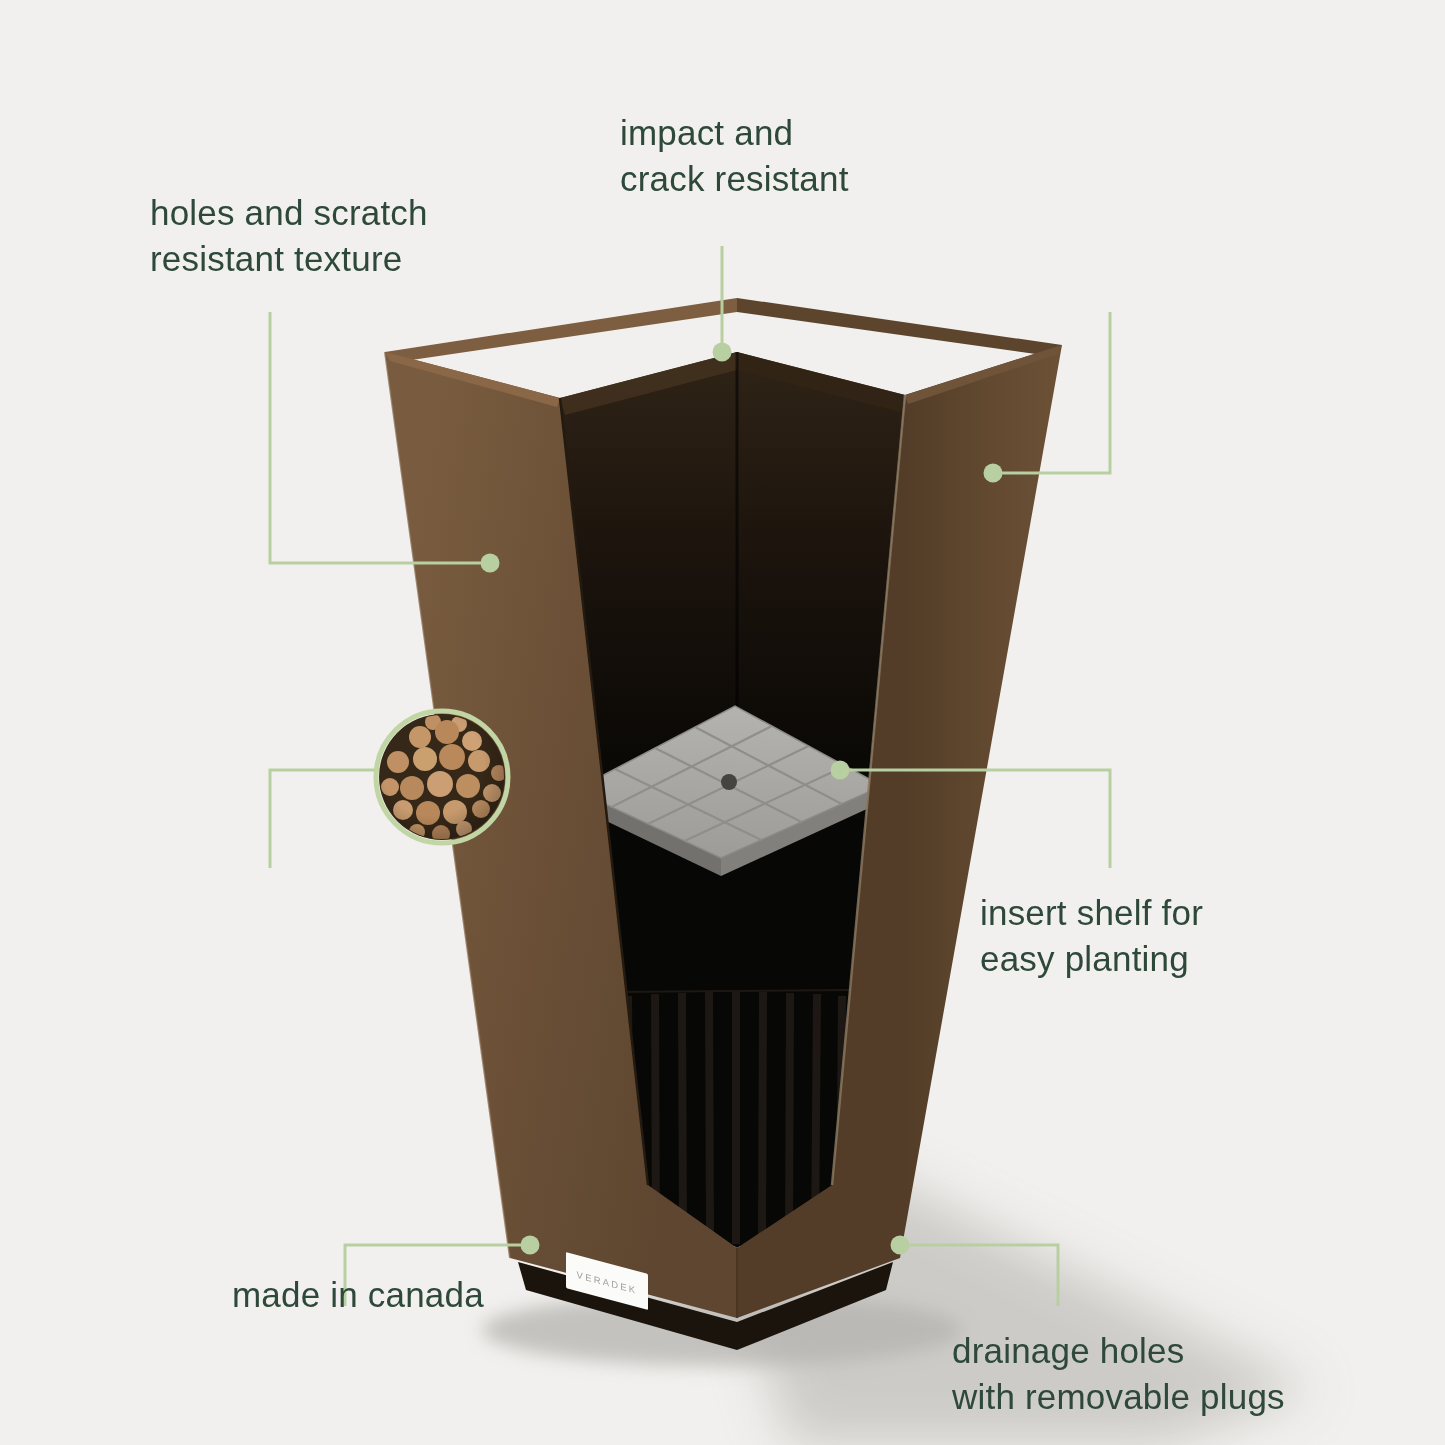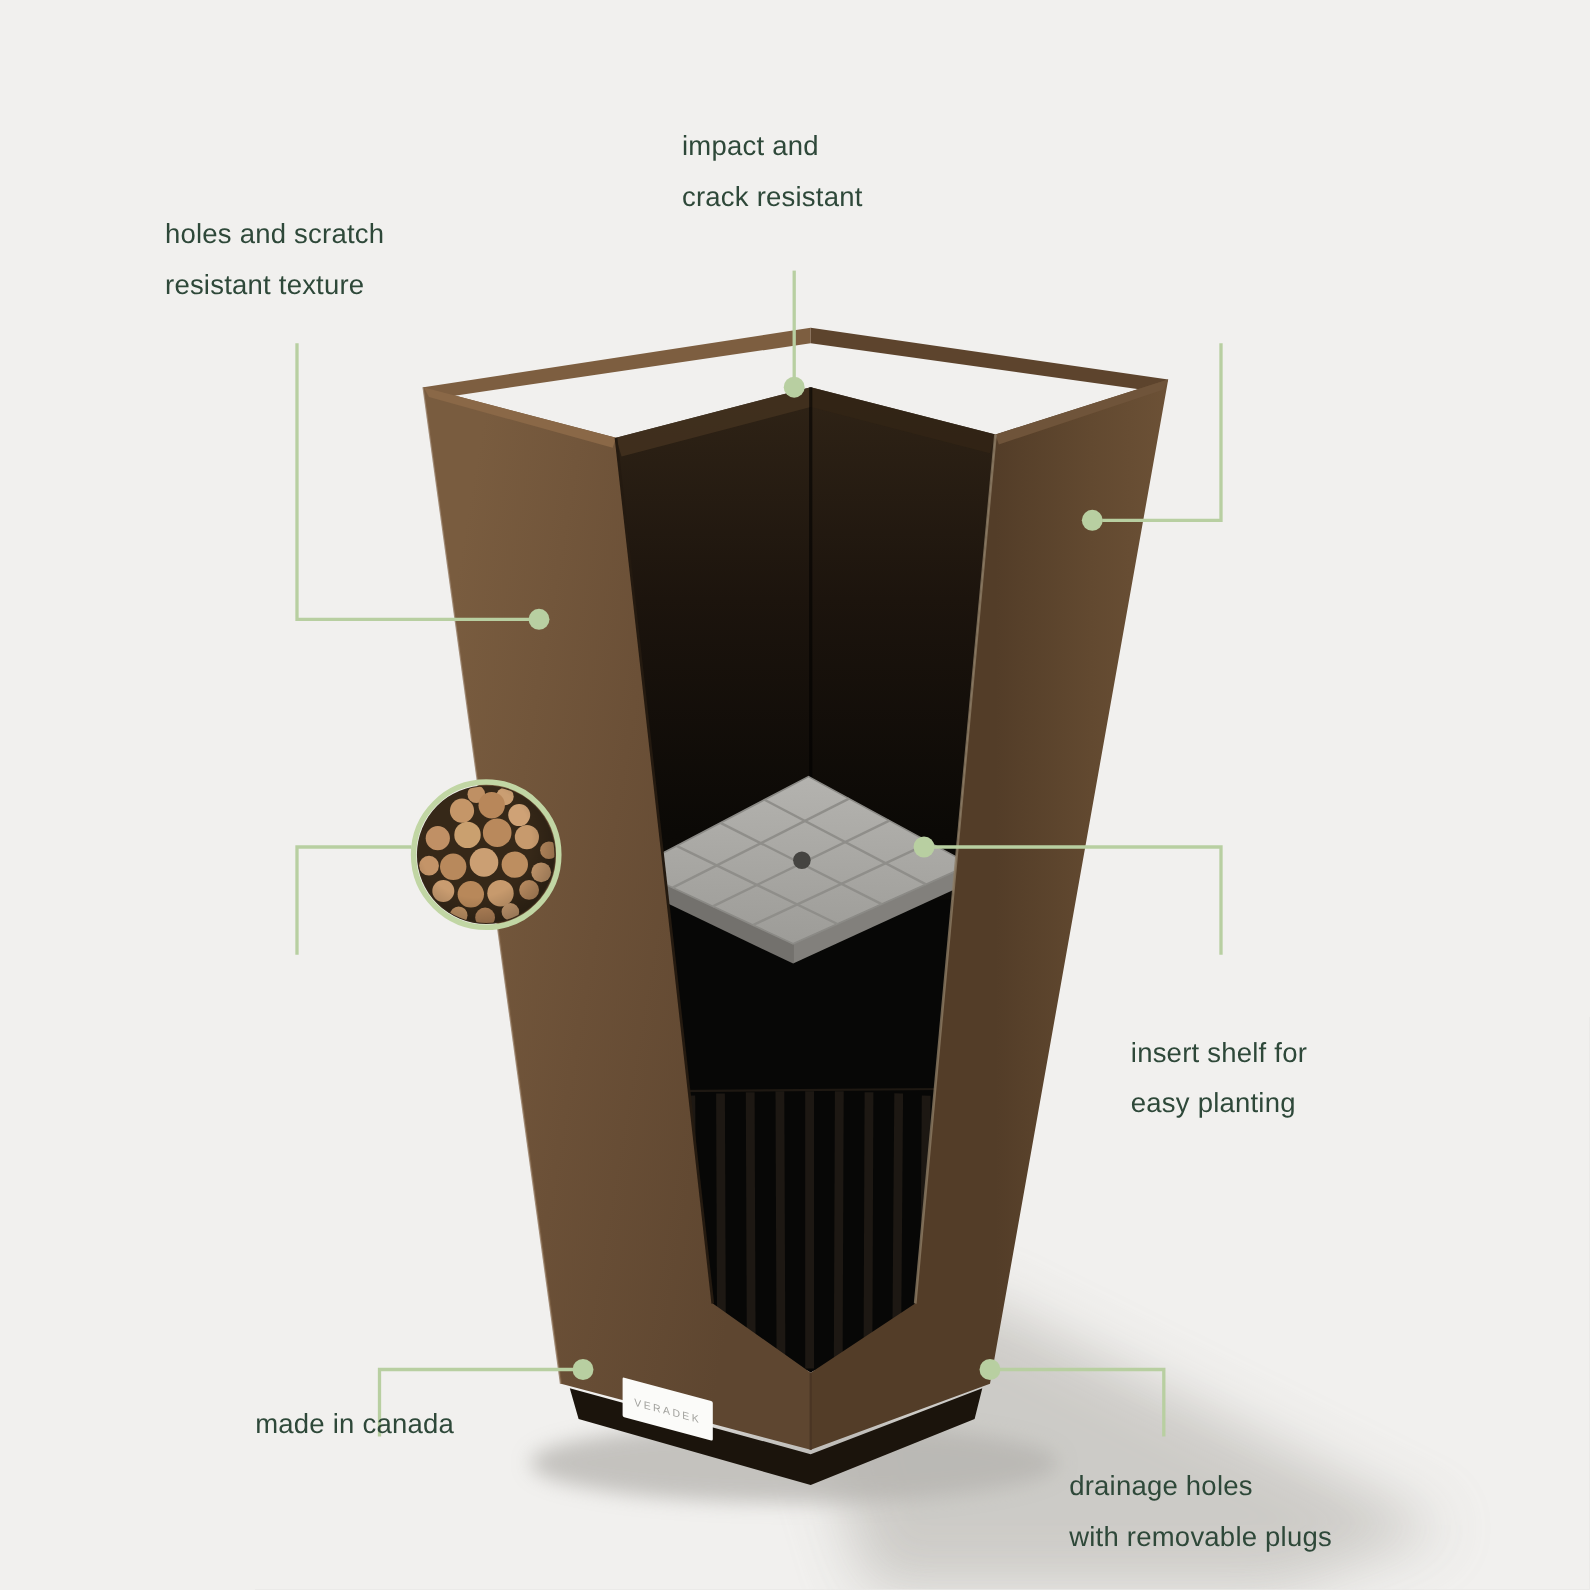--- a/index.html
+++ b/index.html
@@ -7,21 +7,21 @@
     position:relative;
     width:1445px; height:1445px;
     background:#f1f0ee;
     font-family:"Liberation Sans", sans-serif;
     overflow:hidden;
   }
   .canvas svg { position:absolute; left:0; top:0; }
   .callout {
     position:absolute;
     white-space:pre-line;
-    font-size:25px;
+    font-size:35px;
     line-height:46px;
     letter-spacing:.2px;
     color:#2e4839;
     font-weight:400;
   }
   .brand-text {
     font-size:9.5px;
     letter-spacing:2.2px;
     text-transform:uppercase;
     fill:#9f9f9b;
@@ -185,21 +185,21 @@
   </svg>
 
   <div class="callout" style="left:620px; top:110px;">impact and
 crack resistant</div>
 
   <div class="callout" style="left:150px; top:190px;">holes and scratch
 resistant texture</div>
 
 
 
-  <div class="callout" style="left:1028px; top:890px;margin-top:44px;">insert shelf for
+  <div class="callout" style="left:980px; top:890px;">insert shelf for
 easy planting</div>
 
   <div class="callout" style="left:232px; top:1272px;">made in canada</div>
 
-  <div class="callout" style="left:952px; top:1328px;margin-left:20px;">drainage holes
+  <div class="callout" style="left:952px; top:1328px;">drainage holes
 with removable plugs</div>
 
 </div>
 
 </body></html>

